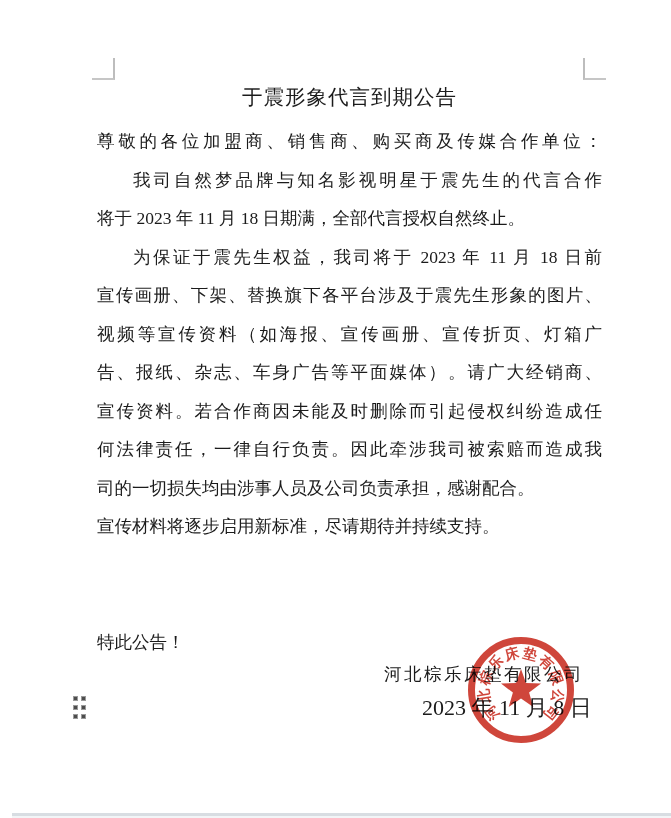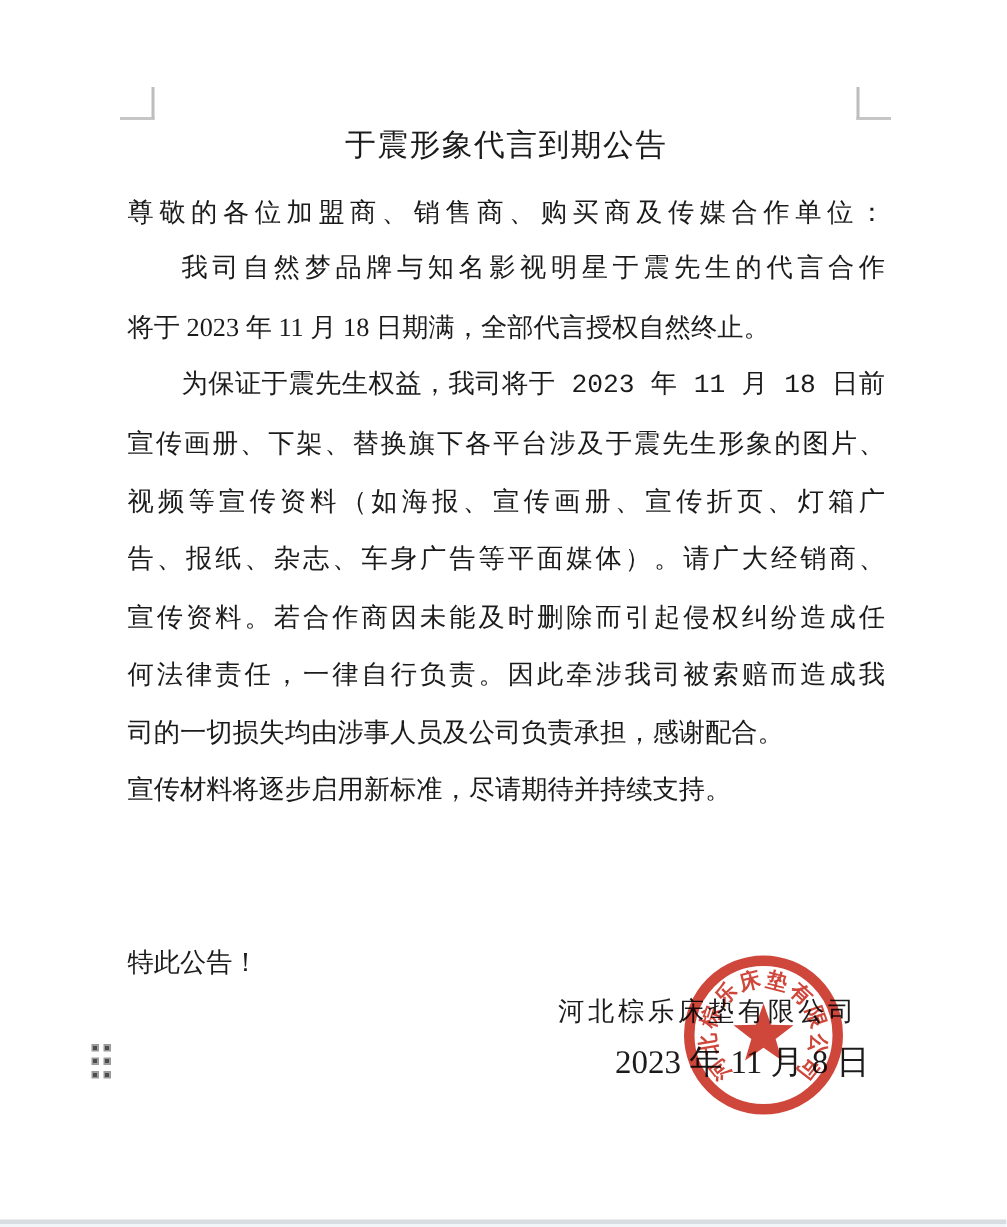--- a/index.html
+++ b/index.html
@@ -2,36 +2,36 @@
 <html><head>
 <meta charset="utf-8">
 <style>
   html,body{margin:0;padding:0;}
   body{
     width:671px;height:818px;position:relative;overflow:hidden;
     background:#ffffff;
     font-family:"Liberation Serif","DejaVu Serif",serif;
     color:#1b1b1b;
   }
-  .page{position:absolute;inset:0;}
+  .page{position:absolute;inset:0;margin-left:12px;}
   
   .crop{position:absolute;width:21px;height:20px;}
   .crop.tl{left:80px;top:58px;border-right:2px solid #bdbdbd;border-bottom:2px solid #c6c6c6;}
   .crop.tr{left:571px;top:58px;border-left:2px solid #bdbdbd;border-bottom:2px solid #c6c6c6;}
   
   .doc-title{
     position:absolute;left:85px;top:78px;width:505px;height:38px;
     line-height:38px;text-align:center;font-size:20.5px;letter-spacing:1px;
   }
   #body-lines{position:absolute;left:85px;top:122px;width:505px;}
   .bodyline{
     width:505px;height:38.5px;line-height:38.5px;font-size:17.5px;
     white-space:normal;box-sizing:border-box;
   }
-  .bodyline.indent{padding-left:36px;font-family:Liberation Mono, monospace;}
+  .bodyline.indent{padding-left:36px;}
   .bodyline.justify{text-align:justify;text-align-last:justify;text-justify:inter-character;}
   .closing{
     position:absolute;left:85px;top:624px;height:38.5px;line-height:38.5px;font-size:17.5px;font-family:Liberation Mono, monospace;
   }
   .sig-company{
     position:absolute;left:372px;top:655px;height:38.5px;line-height:38.5px;
     font-size:17.5px;letter-spacing:2.5px;
   }
   .sig-date{
     position:absolute;left:410px;top:689px;height:38.5px;line-height:38.5px;font-size:22px;

